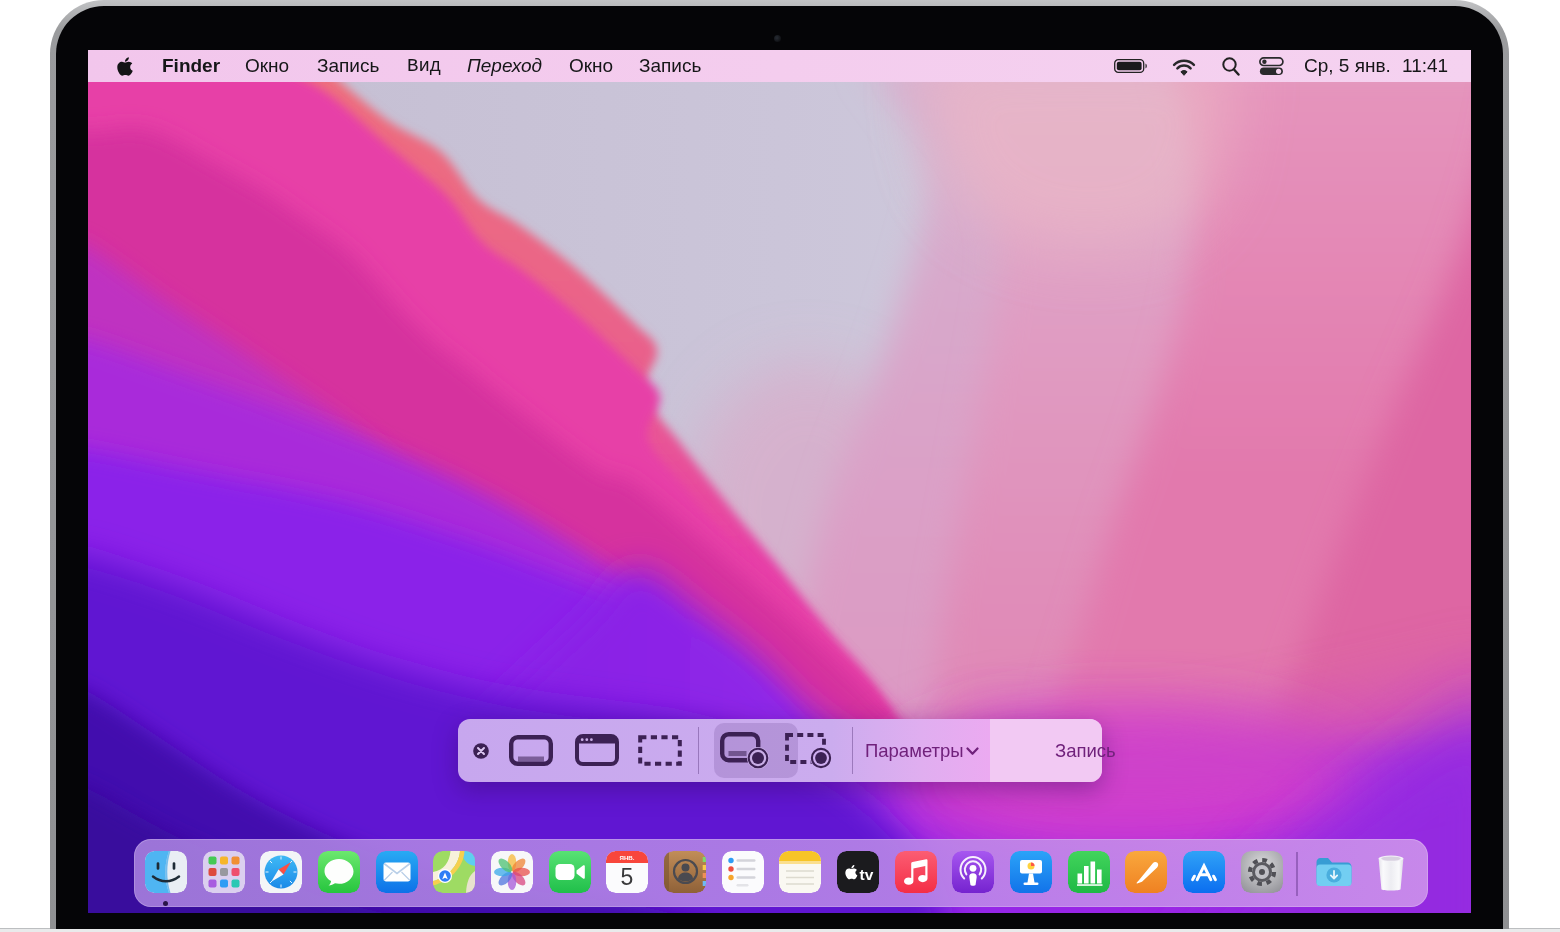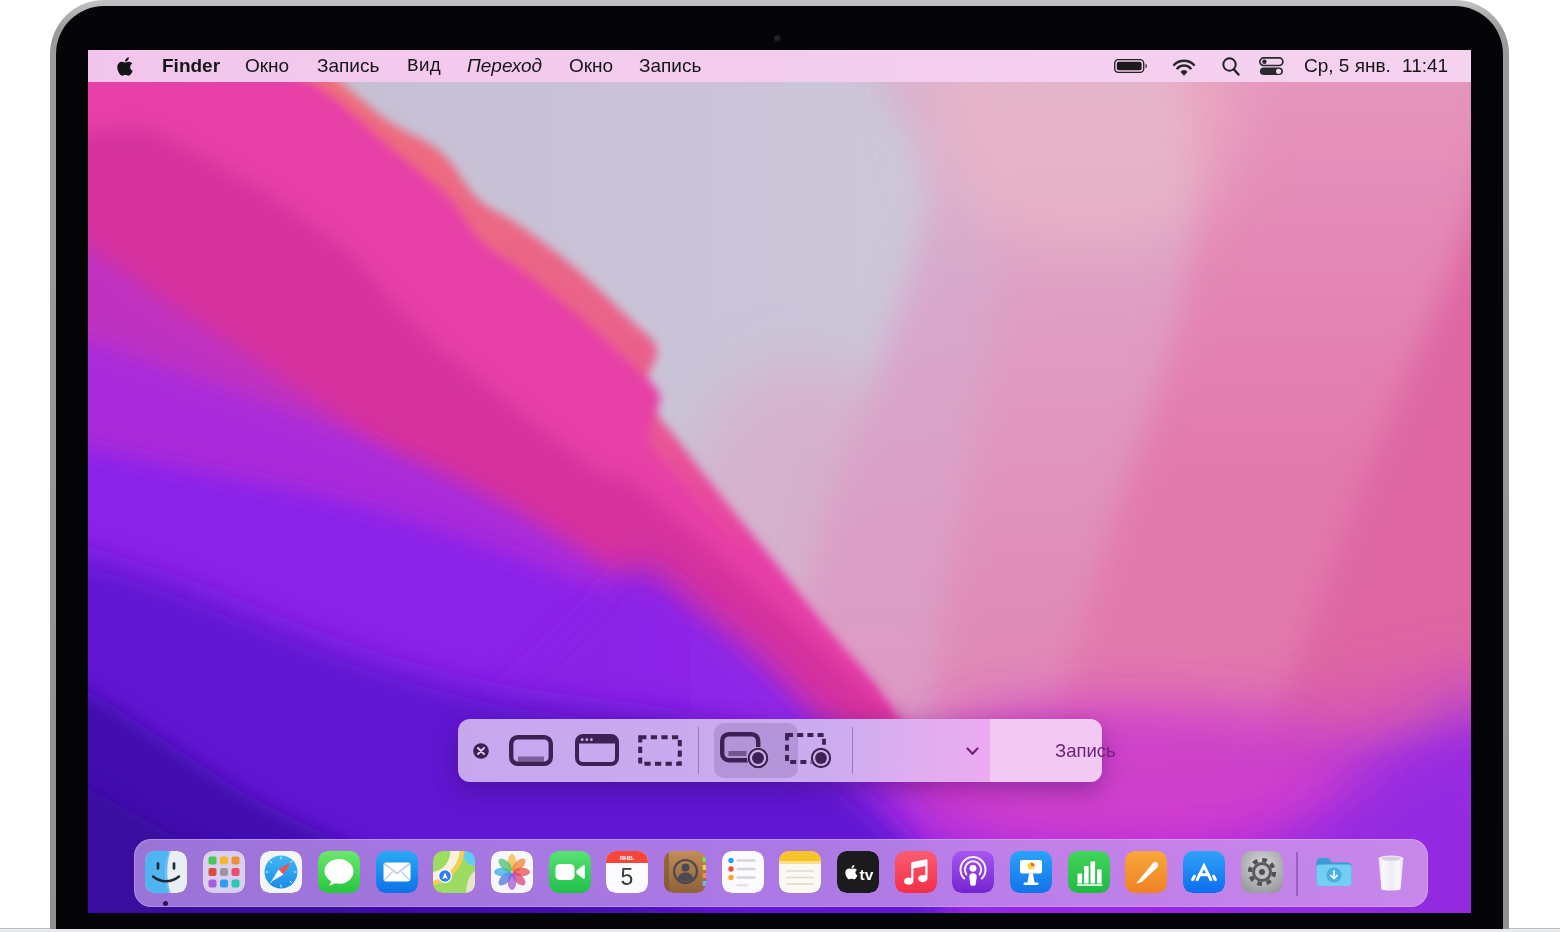--- a/index.html
+++ b/index.html
@@ -172,20 +172,21 @@
             <circle cx="38" cy="26" r="11" fill="#c9aee6"></circle>
             <circle cx="38" cy="26" r="9.3" fill="none" stroke="#3c2154" stroke-width="2.1"></circle>
             <circle cx="38" cy="26" r="6" fill="#3c2154"></circle>
           </svg>
       <svg style="position:absolute;left:327px;top:14px" width="48" height="37" viewBox="0 0 48 37">
             <rect x="2" y="2" width="37 " height="27" fill="none" stroke="#3c2154" stroke-width="3.8" stroke-dasharray="6 4.2"></rect>
             <circle cx="36" cy="25" r="10.8" fill="#cfaef0"></circle>
             <circle cx="36" cy="25" r="9.1" fill="none" stroke="#3c2154" stroke-width="2.1"></circle>
             <circle cx="36" cy="25" r="5.9" fill="#3c2154"></circle>
           </svg>
+      <span class="tb-txt" style="left:407px;">Параметры</span>
       <svg style="position:absolute;left:508px;top:28px" width="13" height="9" viewBox="0 0 13 9">
             <path d="M1.5 1.5 L6.5 6.8 L11.5 1.5" fill="none" stroke="#70217b" stroke-width="2.2" stroke-linecap="round" stroke-linejoin="round"></path>
           </svg>
       <span class="tb-txt" style="left:557px;margin-left:40px;">Запись</span>
     </div>
     <div class="dock">
       <div class="dk" style="left:11.0px;"><svg width="42" height="42" viewBox="0 0 42 42">
               <rect width="42" height="42" rx="9.5" fill="#e9eef4"></rect>
               <path d="M0 9.5 A9.5 9.5 0 0 1 9.5 0 H24 C21.5 7 20.3 14 20.3 21 C20.3 28 21.5 35 24 42 H9.5 A9.5 9.5 0 0 1 0 32.5 Z" fill="#4fb5f2"></path>
               <path d="M24 0 C21.5 7 20.3 14 20.3 21 C20.3 28 21.5 35 24 42 H25.5 C23.3 35 22.3 28 22.3 21 C22.3 14 23.3 7 25.5 0 Z" fill="#2a9de8" opacity=".6"></path>

